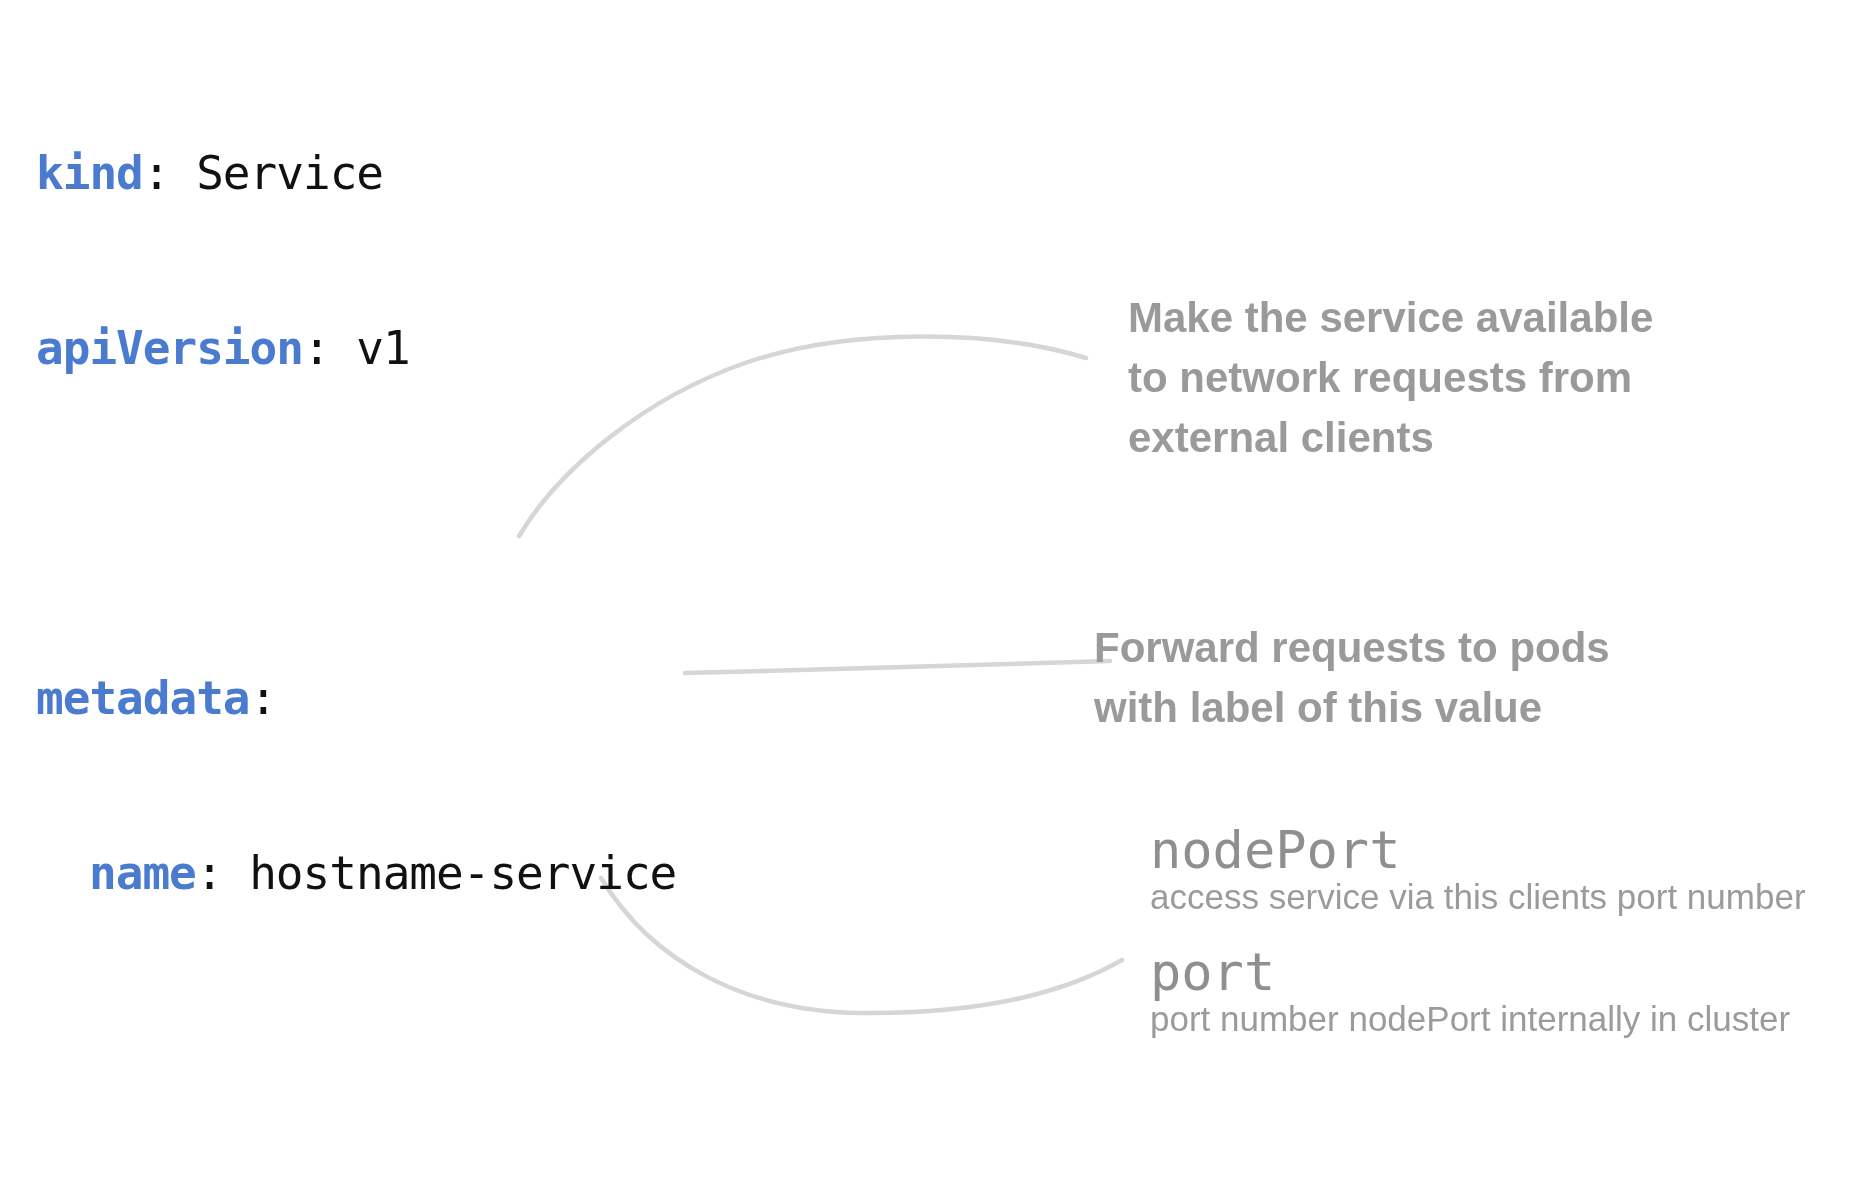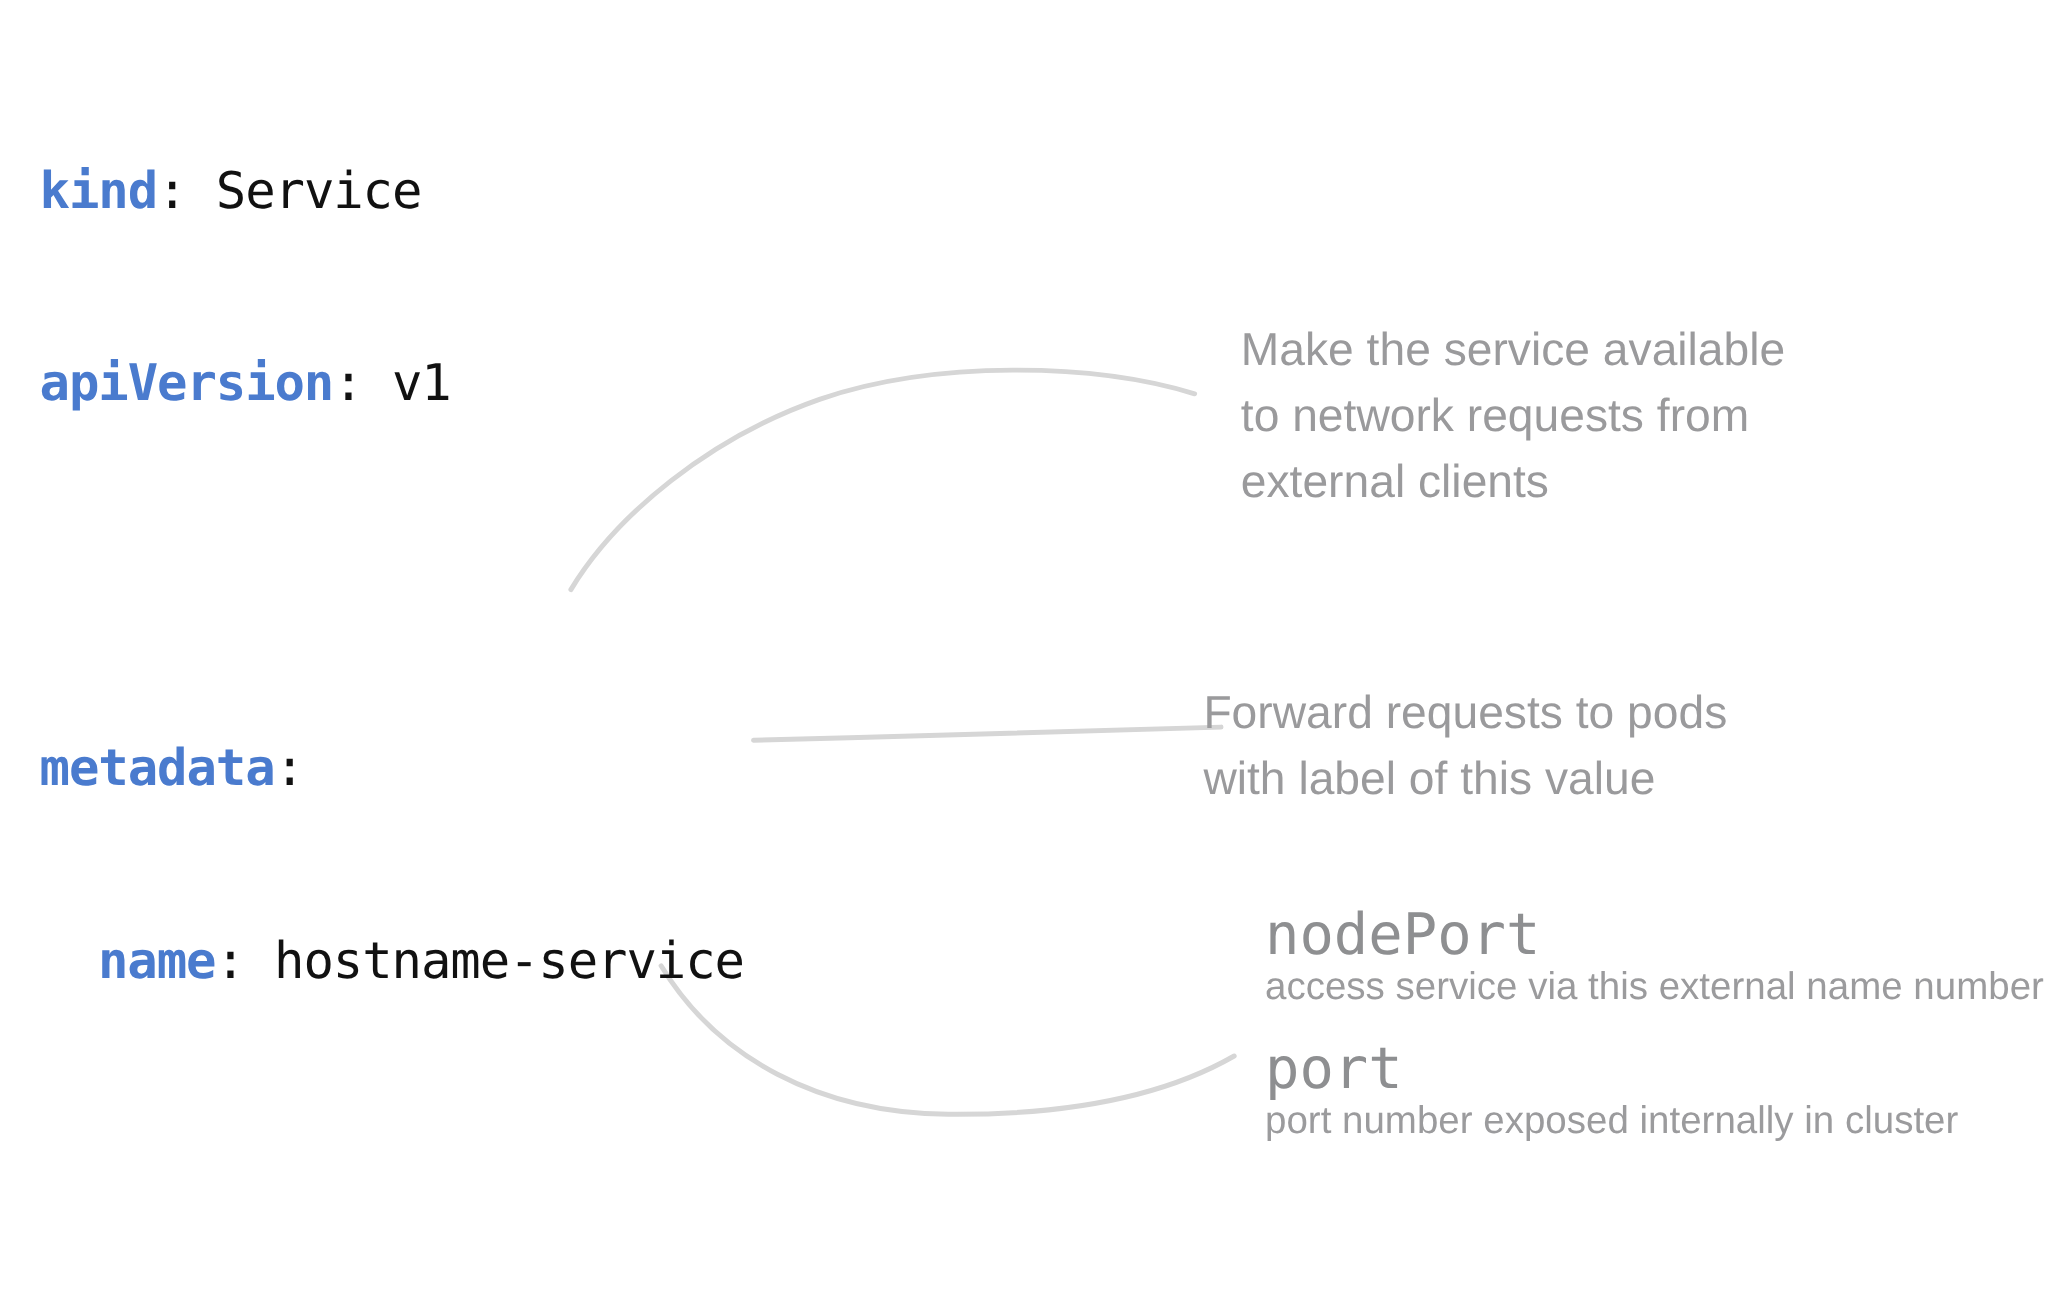--- a/index.html
+++ b/index.html
@@ -51,21 +51,21 @@
     font-weight: bold;
   }
   .code .s, .code .v, .code .dash {
     color: #111111;
   }
 
   
   .callout {
     position: absolute;
     font-family: "Liberation Sans", sans-serif;
-    font-weight: normal;
+    font-weight: bold;
     font-size: 42px;
     line-height: 60px;
     color: #9a9a9c;
   }
   .callout-1 { left: 1128px; top: 288px; }
   .callout-2 { left: 1094px; top: 618px; }
 
   .defs {
     position: absolute;
     left: 1150px;
@@ -121,21 +121,21 @@
   </div>
 
   <div class="callout callout-2">
     <div>Forward requests to pods</div>
     <div>with label of this value</div>
   </div>
 
   <div class="defs">
     <div class="pair">
       <div class="term">nodePort</div>
-      <div class="desc">access service via this external name number</div>
+      <div class="desc">access service via this clients port number</div>
     </div>
     <div class="pair">
       <div class="term">port</div>
-      <div class="desc">port number exposed internally in cluster</div>
+      <div class="desc">port number nodePort internally in cluster</div>
     </div>
   </div>
 
 </div>
 
 </body></html>

